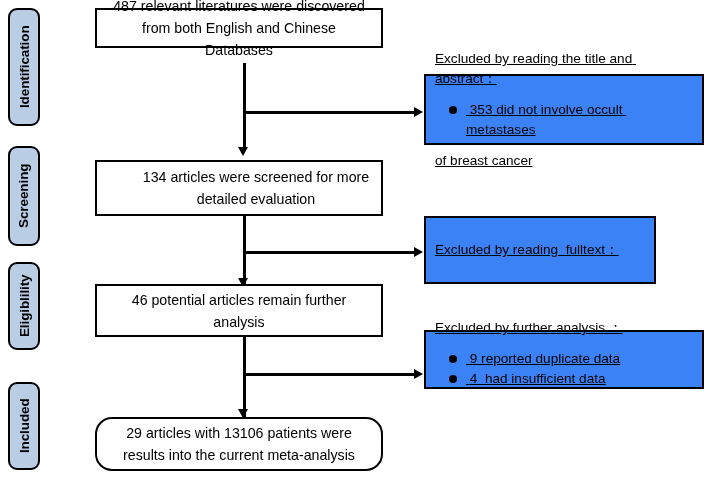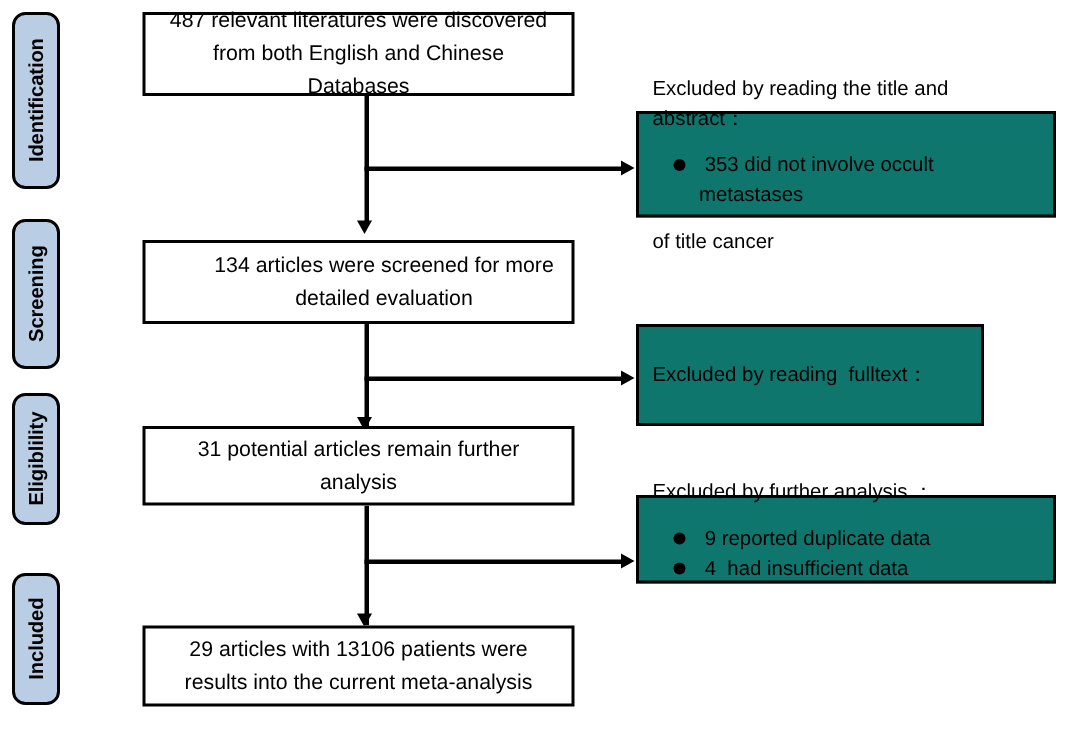--- a/index.html
+++ b/index.html
@@ -55,26 +55,27 @@
   .flow-box .box-text {
     font-size: 14.2px;
     line-height: 1.55;
     color: #000000;
   }
 
   
   .excl-box {
     position: absolute;
     box-sizing: border-box;
-    background: #0f766e;
+    background: #3b82f6;
     border: 2.5px solid #000000;
     padding: 5px 8px 5px 9px;
     display: flex;
     flex-direction: column;
     justify-content: center;
+    text-decoration: underline;
   }
   .excl-title {
     font-size: 13.6px;
     line-height: 1.42;
     color: #000000;
     white-space: pre-wrap;
   }
   .excl-list {
     margin: 12px;
     padding: 0;
@@ -156,57 +157,57 @@
   <div class="conn conn-v" style="left:243px; top:216px; height:70px;"></div>
   <div class="arrow-down" style="left:238px; top:278px;"></div>
   <div class="conn conn-h" style="left:243px; top:251px; width:173px;"></div>
   <div class="arrow-right" style="left:414px; top:246.5px;"></div>
 
   <div class="conn conn-v" style="left:243px; top:337px; height:80px;"></div>
   <div class="arrow-down" style="left:238px; top:409px;"></div>
   <div class="conn conn-h" style="left:243px; top:373px; width:173px;"></div>
   <div class="arrow-right" style="left:414px; top:368.5px;"></div>
 
-  <div class="flow-box" style="left:95px; top:8px; width:288px; height:56px;">
+  <div class="flow-box" style="left:95px; top:8px; width:288px; height:40px;">
     <div class="box-text">
       <span>487 relevant literatures were discovered</span><br>
       <span>from both English and Chinese Databases</span>
     </div>
   </div>
 
   <div class="flow-box" style="left:95px; top:160px; width:288px; height:56px;padding-left:44px;">
     <div class="box-text">
       <span>134 articles were screened for more</span><br>
       <span>detailed evaluation</span>
     </div>
   </div>
 
   <div class="flow-box" style="left:95px; top:284px; width:288px; height:53px;">
     <div class="box-text">
-      <span>31 potential articles remain further</span><br>
+      <span>46 potential articles remain further</span><br>
       <span>analysis</span>
     </div>
   </div>
 
-  <div class="flow-box" style="left:95px; top:417px; width:288px; height:54px;">
+  <div class="flow-box" style="left:95px; top:417px; width:288px; height:54px;border-radius:17px;">
     <div class="box-text">
       <span>29 articles with 13106 patients were</span><br>
       <span>results into the current meta-analysis</span>
     </div>
   </div>
 
   <div class="excl-box" style="left:424px; top:74px; width:280px; height:71px;">
     <div class="excl-title">Excluded by reading the title and abstract：</div>
     <ul class="excl-list">
       <li class="excl-item">
         <span class="excl-bullet"></span>
         <span class="excl-item-text"><span> 353 did not involve occult metastases</span></span>
       </li>
     </ul>
-    <div class="excl-title" style="margin-top:-1px;">of title cancer</div>
+    <div class="excl-title" style="margin-top:-1px;">of breast cancer</div>
   </div>
 
   <div class="excl-box" style="left:424px; top:216px; width:232px; height:68px;">
     <div class="excl-title">Excluded by reading  fulltext：</div>
   </div>
 
   <div class="excl-box" style="left:424px; top:330px; width:280px; height:59px;">
     <div class="excl-title">Excluded by further analysis ：</div>
     <ul class="excl-list">
       <li class="excl-item">

